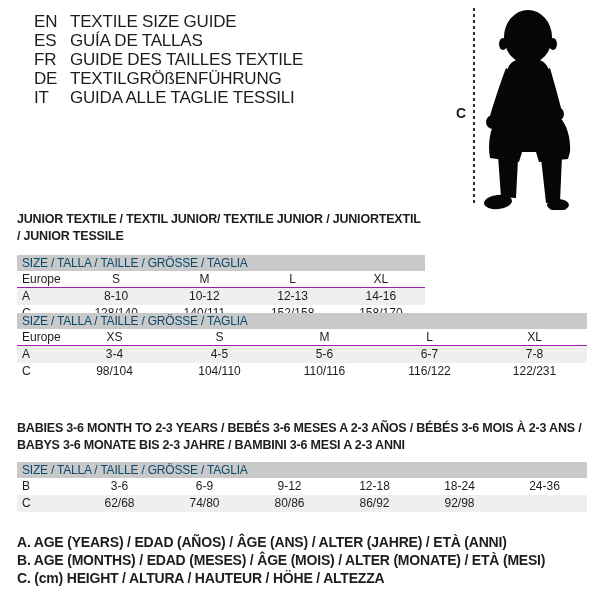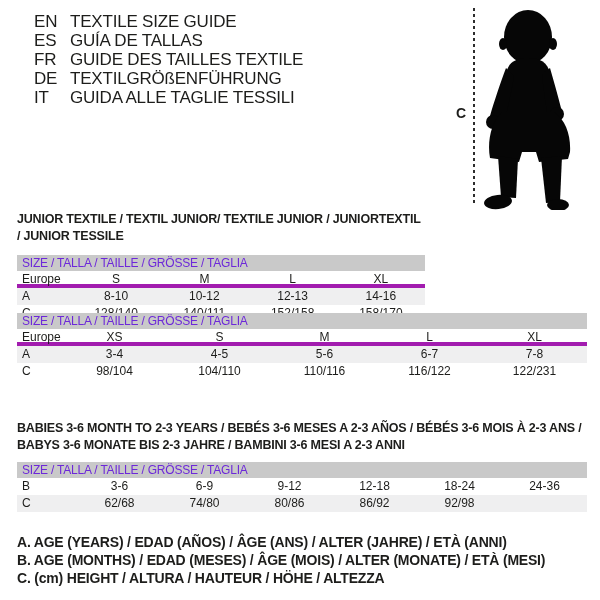--- a/index.html
+++ b/index.html
@@ -21,28 +21,28 @@
 
   
   .tbl { position:absolute; left:17px; }
   #tbl-0 { top:211px; width:408px; }
   #tbl-1 { top:313px; width:570px; }
   #tbl-2 { top:420px; width:570px; }
   .t-title { font-size:12.5px; font-weight:bold; line-height:17px; letter-spacing:-0.2px; }
   .t-title-wrap { margin-bottom:10px; }
   #tbl-2 .t-title-wrap { margin-bottom:8px; }
   .size-bar { background:#c9c9c9; height:16px; line-height:16px; font-size:12px;
-              padding-left:5px; color:#6d28d9; letter-spacing:-0.2px; }
+              padding-left:5px; color:#0c4a6e; letter-spacing:-0.2px; }
   .grid { display:grid; height:17px; line-height:17px; font-size:12px; align-items:center; }
   #tbl-0 .grid { grid-template-columns:55px repeat(4,1fr); }
   #tbl-1 .grid { grid-template-columns:45px repeat(5,1fr); }
   #tbl-2 .grid { grid-template-columns:60px repeat(6,1fr); }
   .cell { text-align:center; }
   .cell.lbl { text-align:left; padding-left:5px; }
-  .head-row { border-bottom:4px solid #a21caf; }
+  .head-row { border-bottom:1px solid #a21caf; }
   .row-alt { background:#efeff0; }
 
   
   #legend { top:533px; left:17px; }
   .legend-line { font-size:14px; font-weight:bold; line-height:18px; letter-spacing:-0.2px; }
 </style>
 </head>
 <body>
 
 <div class="abs" id="language-list">

